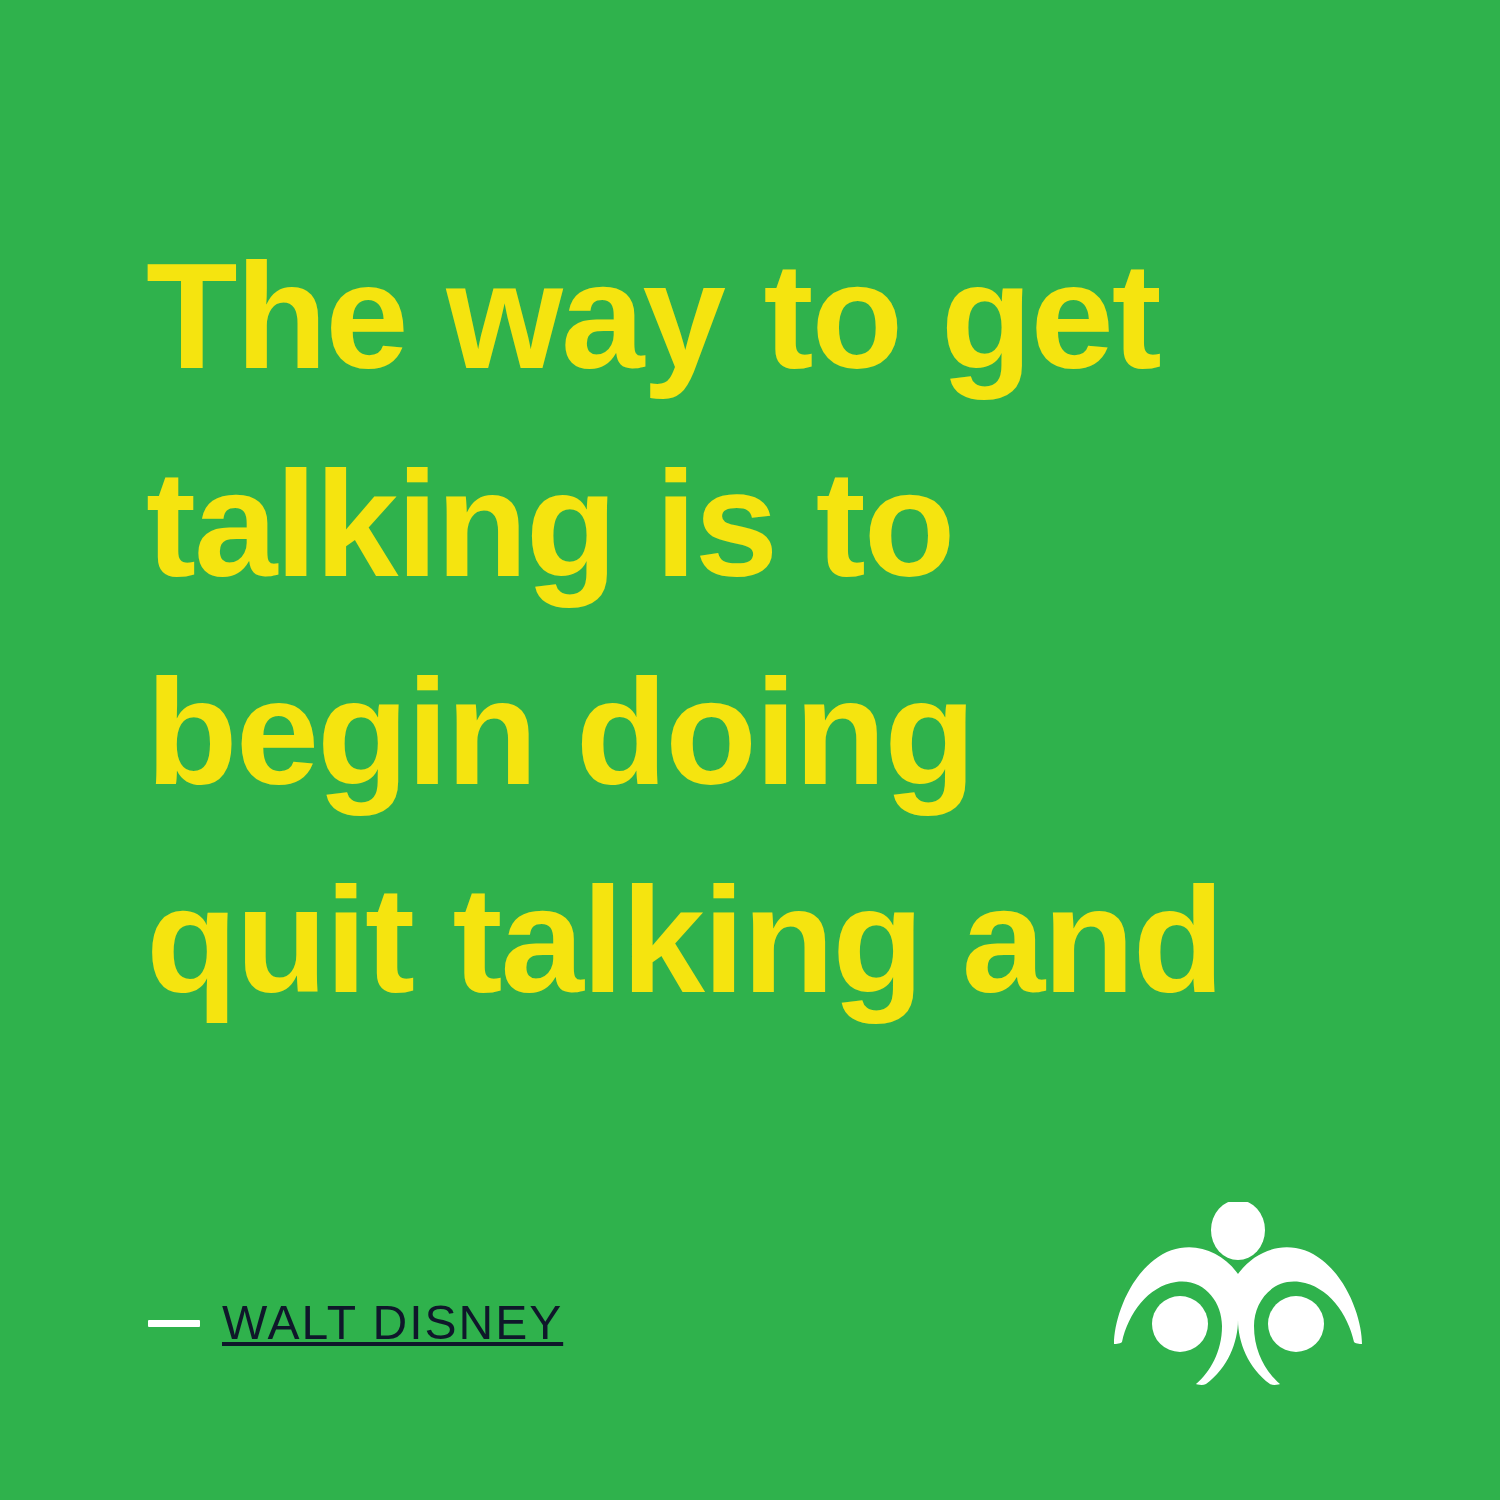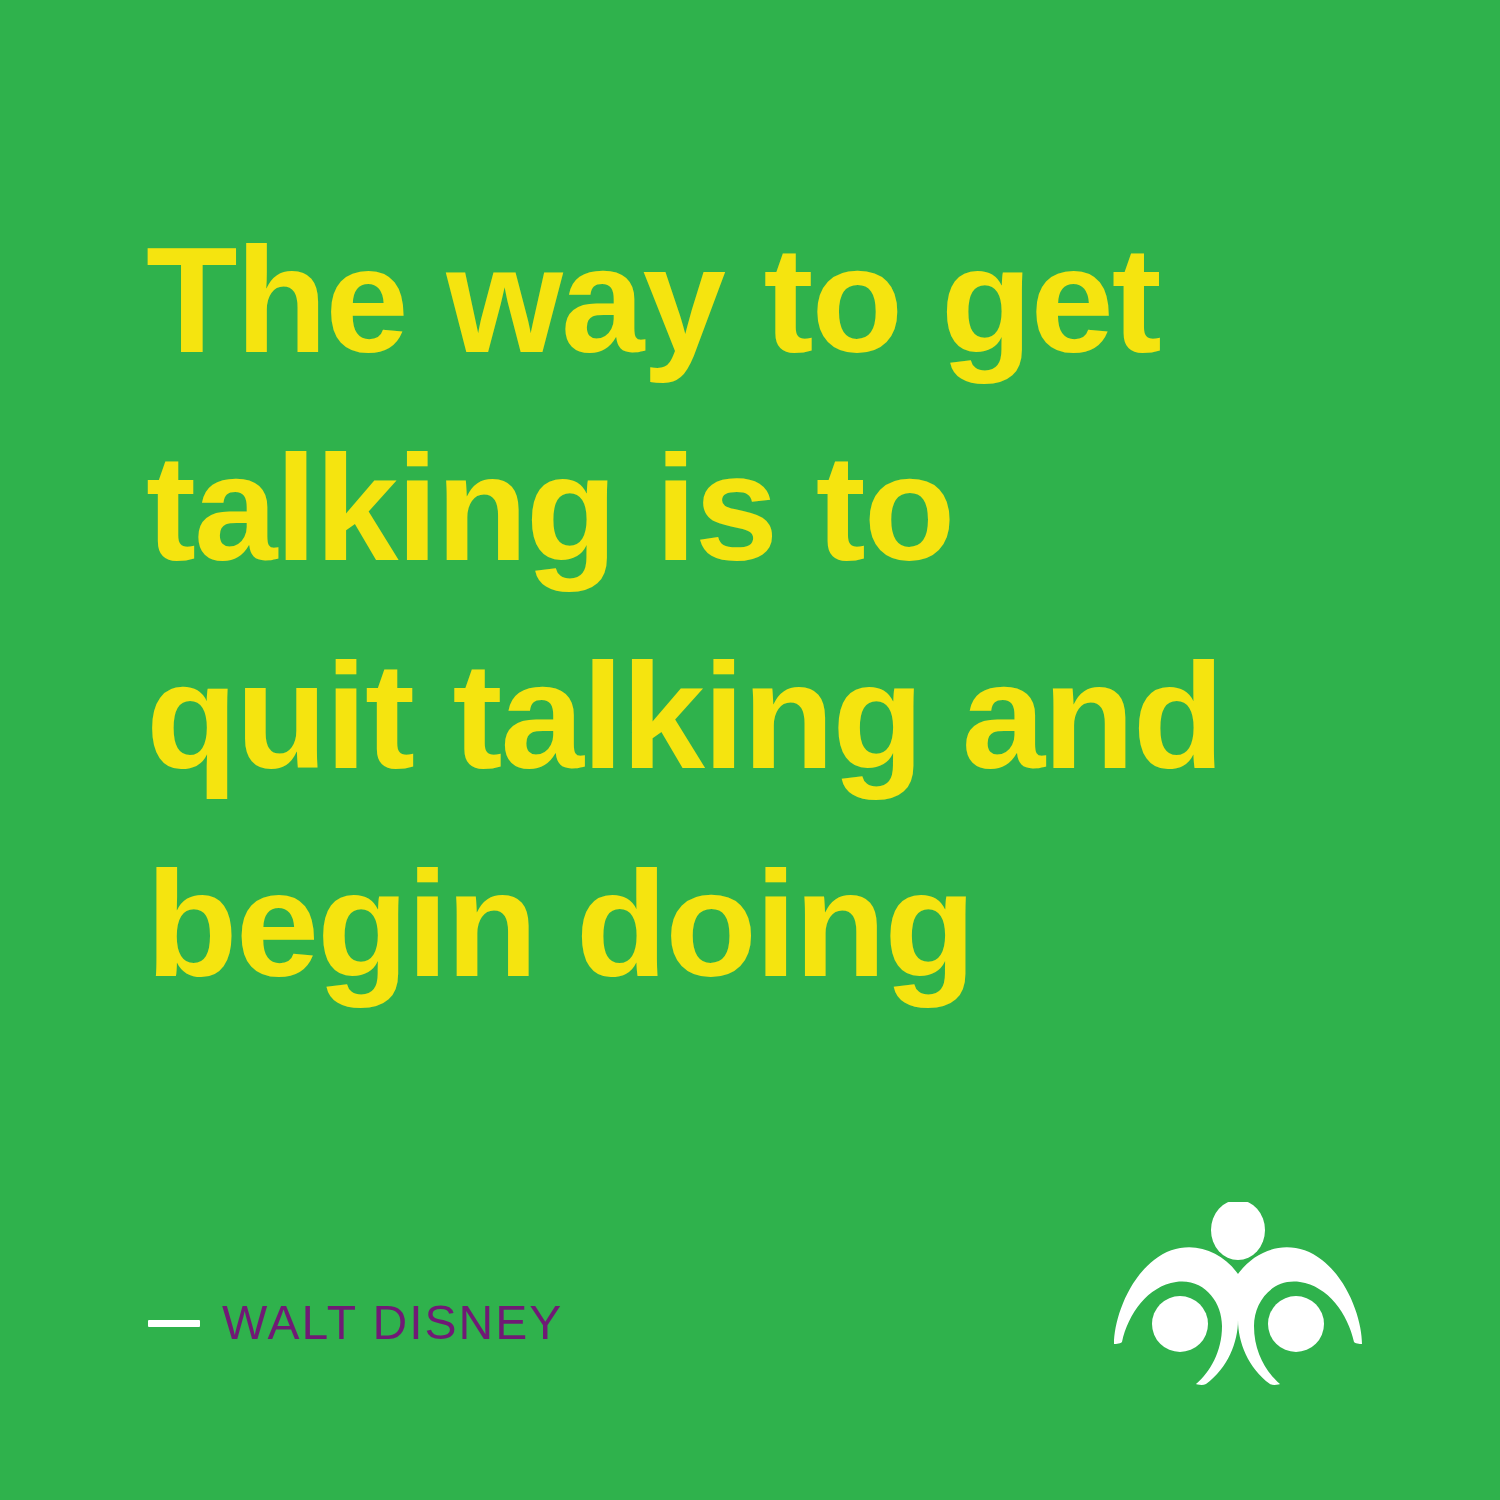--- a/index.html
+++ b/index.html
@@ -16,21 +16,21 @@
     width: 1500px;
     height: 1500px;
     background: #2FB24C;
     overflow: hidden;
   }
 
   
   .quote-block {
     position: absolute;
     left: 146px;
-    top: 196px;
+    top: 212px;
     width: 1180px;
   }
 
   .quote-line {
     font-family: "Liberation Sans", sans-serif;
     font-weight: 700;
     font-size: 150px;
     line-height: 208px;
     letter-spacing: -2px;
     color: #F5E40F;
@@ -55,22 +55,23 @@
     background: #ffffff;
     border-radius: 1px;
   }
 
   .attribution-name {
     font-family: "Liberation Sans", sans-serif;
     font-weight: 400;
     font-size: 48px;
     line-height: 52px;
     letter-spacing: 2.0px;
-    color: #701a75;
+    color: #0f172a;
     white-space: nowrap;
+    text-decoration: underline;
   }
 
   
   .logo {
     position: absolute;
     left: 1110px;
     top: 1202px;
     width: 256px;
     height: 200px;
   }
@@ -81,22 +82,22 @@
   }
 </style>
 </head>
 <body>
 
 <div class="canvas">
 
   <div class="quote-block">
     <div class="quote-line">The way to get</div>
     <div class="quote-line">talking is to</div>
+    <div class="quote-line">begin doing</div>
     <div class="quote-line">quit talking and</div>
-    <div class="quote-line">begin doing</div>
   </div>
 
   <div class="attribution">
     <span class="attribution-dash"></span>
     <span class="attribution-name">WALT DISNEY</span>
   </div>
 
   <div class="logo">
     <svg viewBox="0 0 256 200" xmlns="http://www.w3.org/2000/svg">
       <g fill="#FFFFFF">

